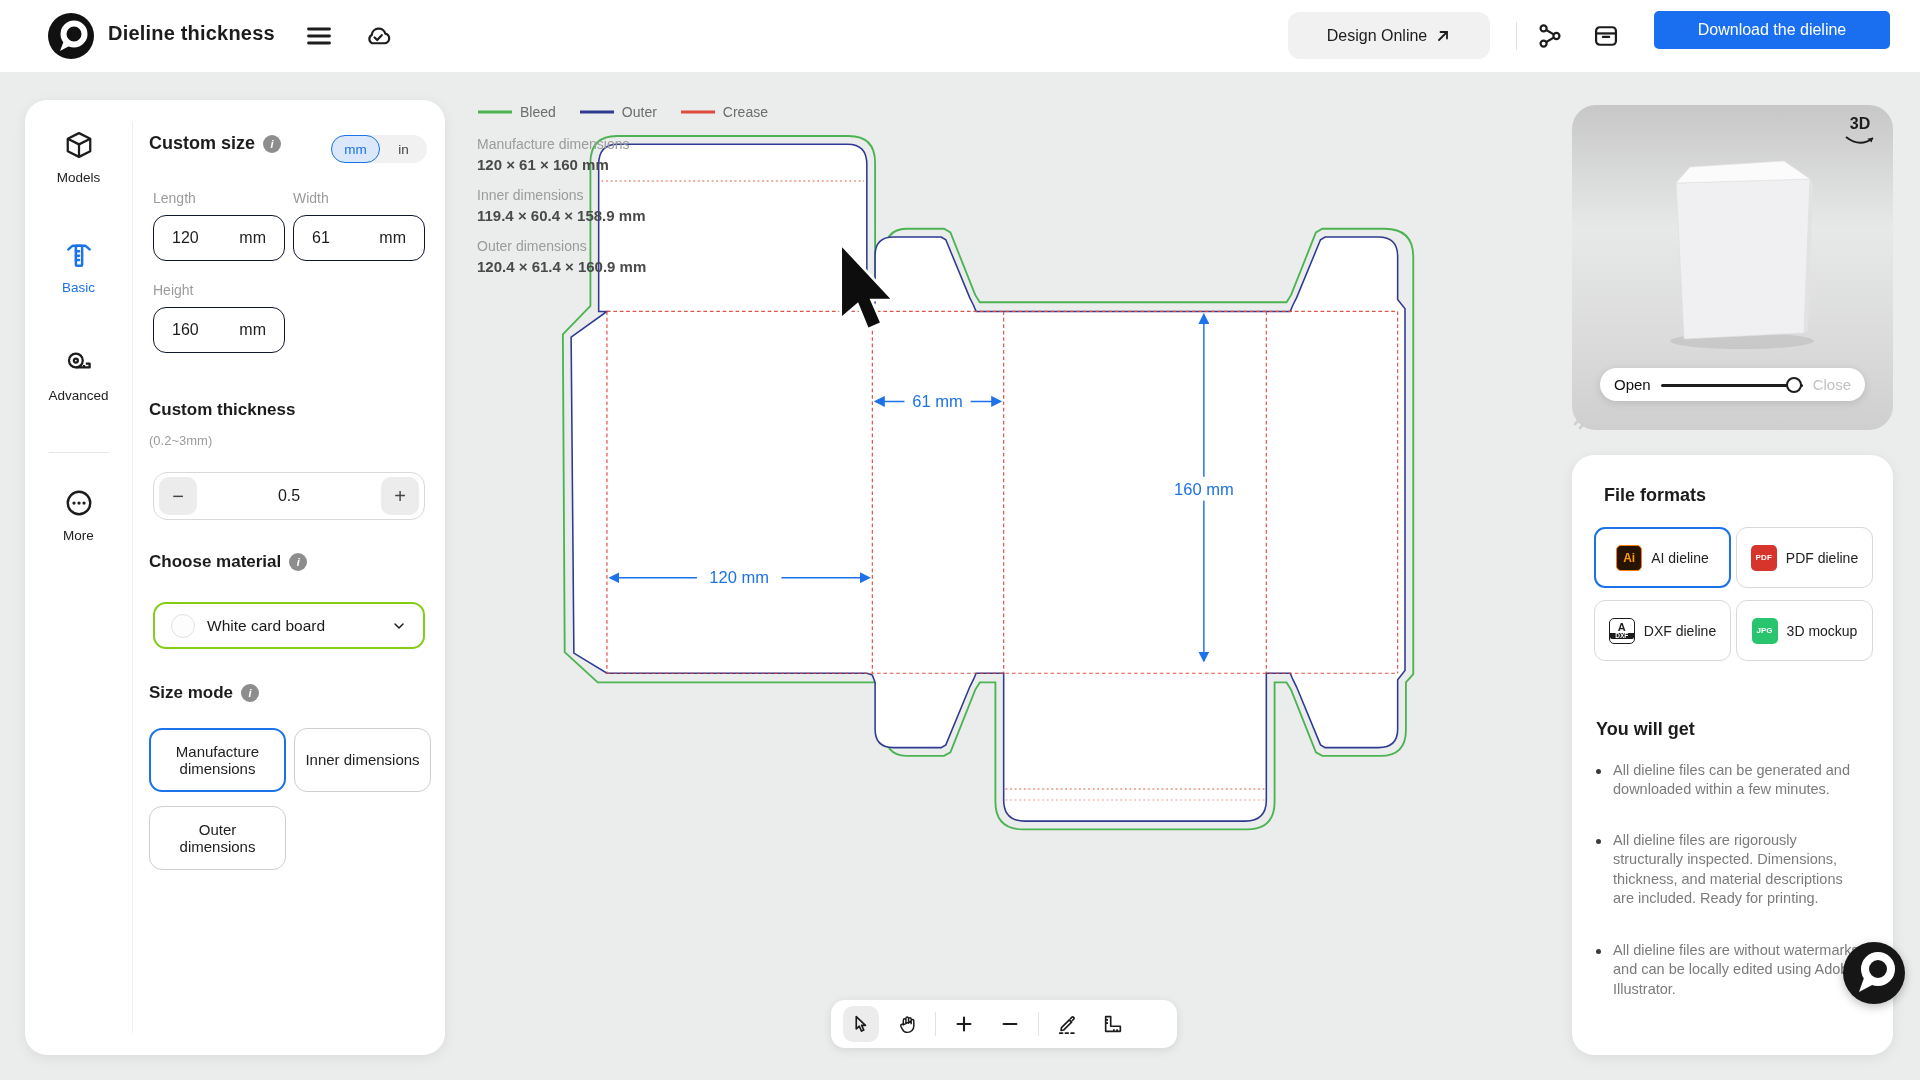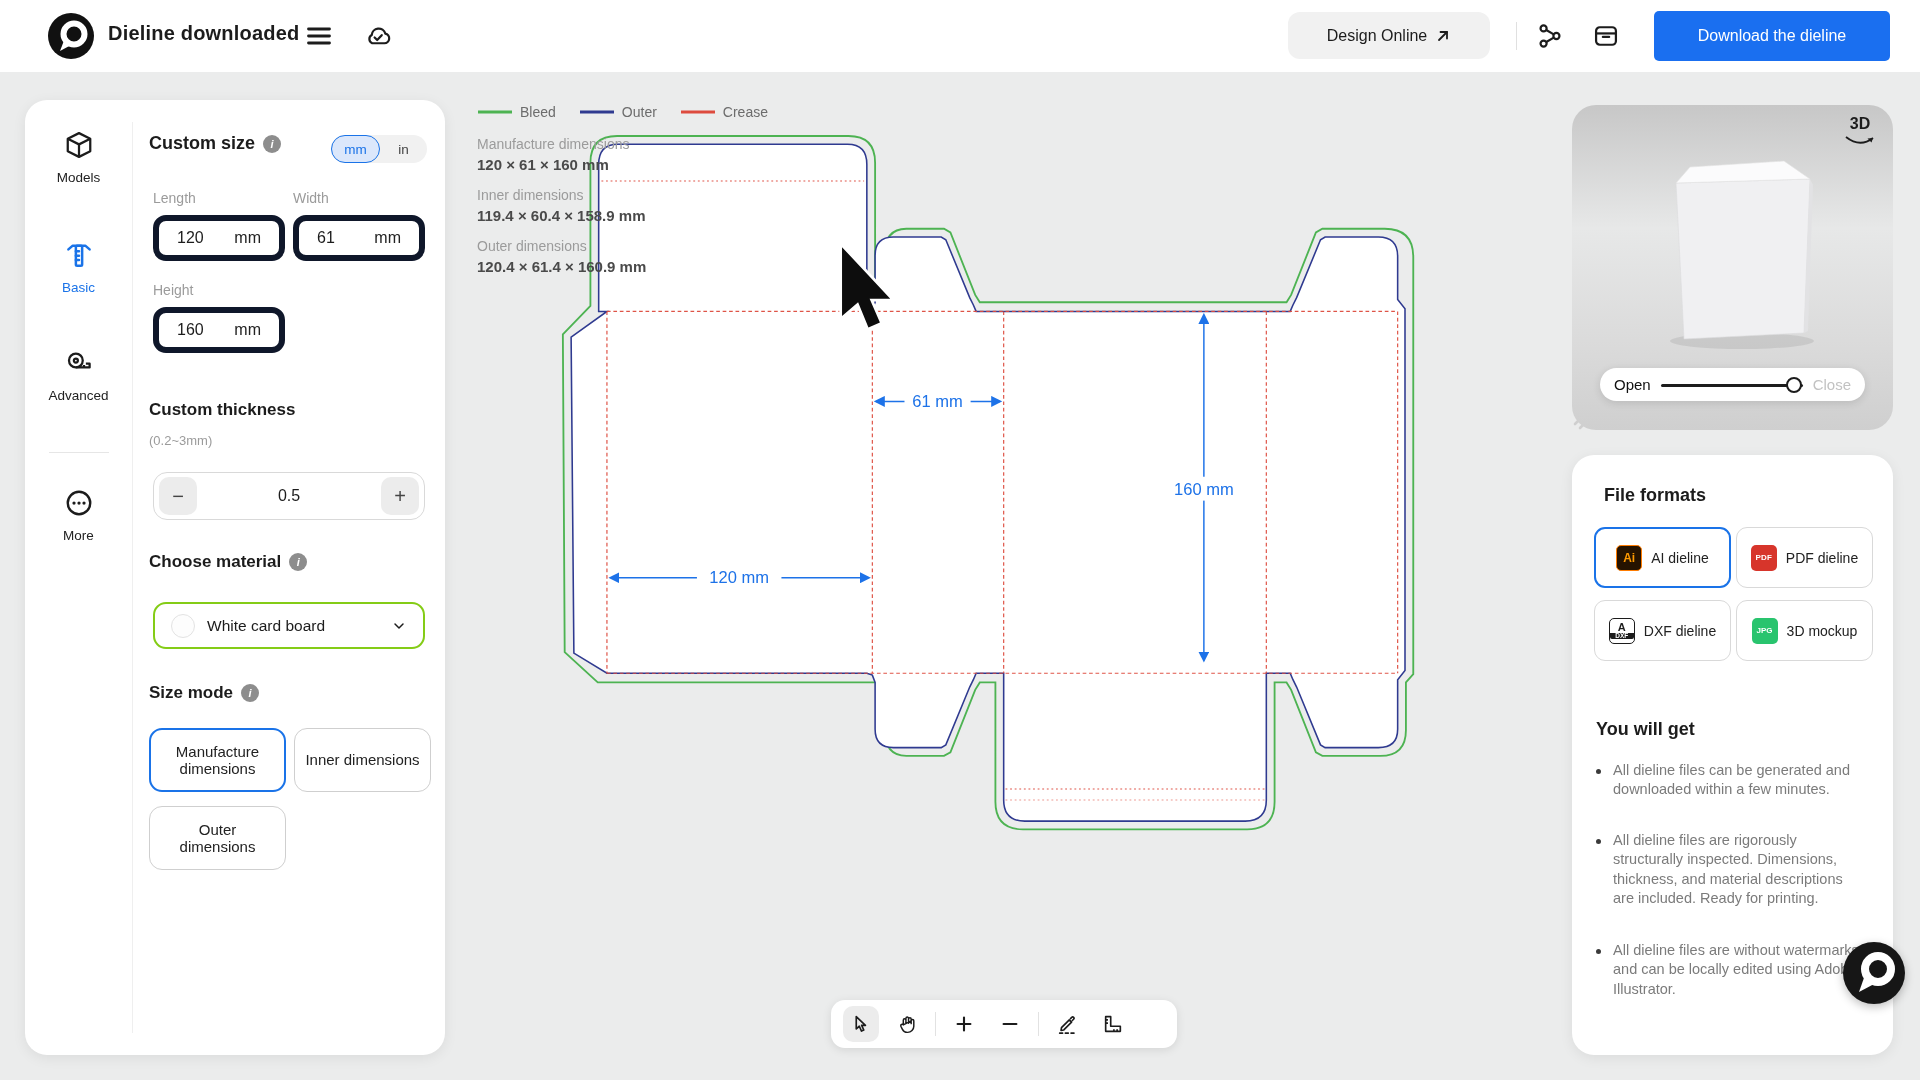--- a/index.html
+++ b/index.html
@@ -8,41 +8,41 @@
 
   
   .header { position:absolute; left:0; top:0; width:1920px; height:72px; background:#fff; z-index:5;
     display:flex; align-items:center; }
   .logo { position:absolute; left:48px; top:13px; width:46px; height:46px; border-radius:50%; background:#111; }
   .app-title { position:absolute; left:108px; top:22px; font-size:20px; font-weight:700; letter-spacing:.2px; }
   .hicon { position:absolute; top:22px; width:28px; height:28px; cursor:pointer; }
   .pill-btn { position:absolute; top:12px; height:47px; border-radius:12px; background:#f1f1f1;
     display:flex; align-items:center; justify-content:center; gap:8px; font-size:16px; font-weight:500; cursor:pointer; }
   .hdr-divider { position:absolute; left:1516px; top:22px; width:1px; height:28px; background:#e0e0e0; }
-  .download-btn { position:absolute; left:1654px; top:11px; width:236px; height:50px; border-radius:5px;
+  .download-btn { position:absolute; left:1654px; top:11px; width:236px; height:38px; border-radius:5px;
     background:#1a6ff0; color:#fff; font-size:16px; font-weight:500; display:flex; align-items:center; justify-content:center; cursor:pointer; }
 
   
   .left-card { position:absolute; left:25px; top:100px; width:420px; height:955px; background:#fff;
     border-radius:22px; box-shadow:0 3px 14px rgba(0,0,0,.07); z-index:2; }
   .rail-divider { position:absolute; left:107px; top:22px; width:1px; height:911px; background:#efefef; }
   .rail-item { position:absolute; left:0; width:107px; text-align:center; cursor:pointer; }
   .rail-item .lbl { font-size:13.5px; margin-top:6px; color:#222; }
   .rail-item.active .lbl { color:#1a73e8; }
   .rail-sep { position:absolute; left:24px; top:352px; width:60px; height:1px; background:#e6e6e6; }
 
   .sec-title { position:absolute; font-size:18px; font-weight:700; display:flex; align-items:center; gap:8px; }
   .info-dot { width:18px; height:18px; border-radius:50%; background:#8d8d8d; color:#fff; font-size:11px; font-weight:700;
     display:inline-flex; align-items:center; justify-content:center; font-style:italic; }
   .unit-toggle { position:absolute; left:306px; top:35px; width:96px; height:28px; background:#f1f1f1;
     border-radius:999px; display:flex; cursor:pointer; }
   .unit-seg { flex:1; display:flex; align-items:center; justify-content:center; font-size:13.5px; color:#444; border-radius:999px; }
   .unit-seg.active { background:#dbe7fb; border:1.5px solid #1a73e8; color:#1a73e8; }
   .fld-label { position:absolute; font-size:14px; color:#9b9b9b; }
-  .inp { position:absolute; width:132px; height:46px; border:6px solid #0f172a; border-radius:13px;
+  .inp { position:absolute; width:132px; height:46px; border:1px solid #0f172a; border-radius:13px;
     display:flex; align-items:center; justify-content:space-between; padding:0 18px; font-size:16px; background:#fff; }
   .inp .unit { color:#222; }
   .range-note { position:absolute; font-size:13px; color:#9b9b9b; }
   .stepper { position:absolute; left:128px; top:372px; width:272px; height:48px; border:1px solid #d9d9d9; border-radius:14px;
     display:flex; align-items:center; justify-content:space-between; padding:5px; background:#fff; }
   .step-btn { width:38px; height:38px; border-radius:10px; background:#ececec; display:flex; align-items:center; justify-content:center;
     font-size:20px; color:#444; cursor:pointer; }
   .step-val { font-size:16px; color:#1c1c1c; }
   .dropdown { position:absolute; left:128px; top:502px; width:272px; height:47px; border:2px solid #84cc16; border-radius:13px;
     display:flex; align-items:center; gap:12px; padding:0 16px; cursor:pointer; background:#fff; }
@@ -160,21 +160,21 @@
   </g>
 </svg>
 
 <div class="header">
   <div class="logo">
     <svg width="46" height="46" viewBox="0 0 46 46">
       <circle cx="26" cy="21" r="10.5" fill="none" stroke="#fff" stroke-width="6"></circle>
       <path d="M12 38 L17 25 L25 31 Z" fill="#fff"></path>
     </svg>
   </div>
-  <div class="app-title">Dieline downloaded</div>
+  <div class="app-title">Dieline thickness</div>
   <svg class="hicon" style="left:305px" viewBox="0 0 24 24">
     <g stroke="#1c1c1c" stroke-width="2.4" stroke-linecap="round">
         <path d="M3 6 H21"></path>
         <path d="M3 12 H21"></path>
         <path d="M3 18 H21"></path>
       </g>
   </svg>
   <svg class="hicon" style="left:364px" viewBox="0 0 24 24">
     <path d="M7 18.2 H17.5 A4.2 4.2 0 0 0 18.3 9.9 A6 6 0 0 0 6.6 11.2 A3.9 3.9 0 0 0 7 18.2 Z" fill="none" stroke="#1c1c1c" stroke-width="1.9" stroke-linejoin="round"></path>
     <path d="M9.1 13.3 L11.3 15.5 L15.2 11.3" fill="none" stroke="#1c1c1c" stroke-width="1.9" stroke-linecap="round" stroke-linejoin="round"></path>

